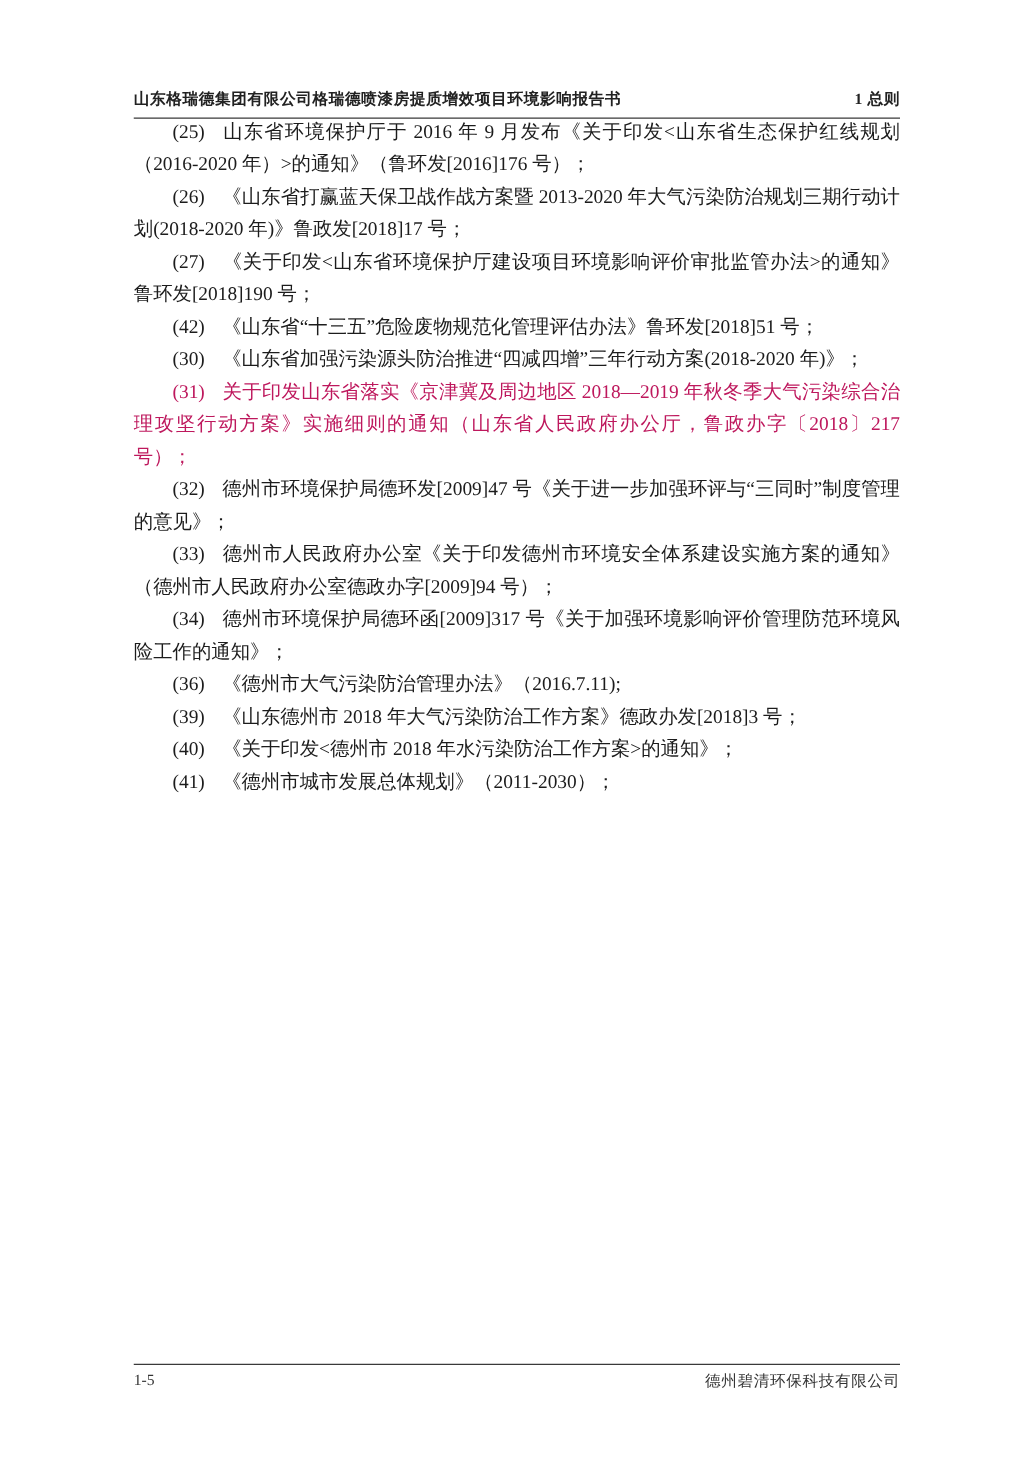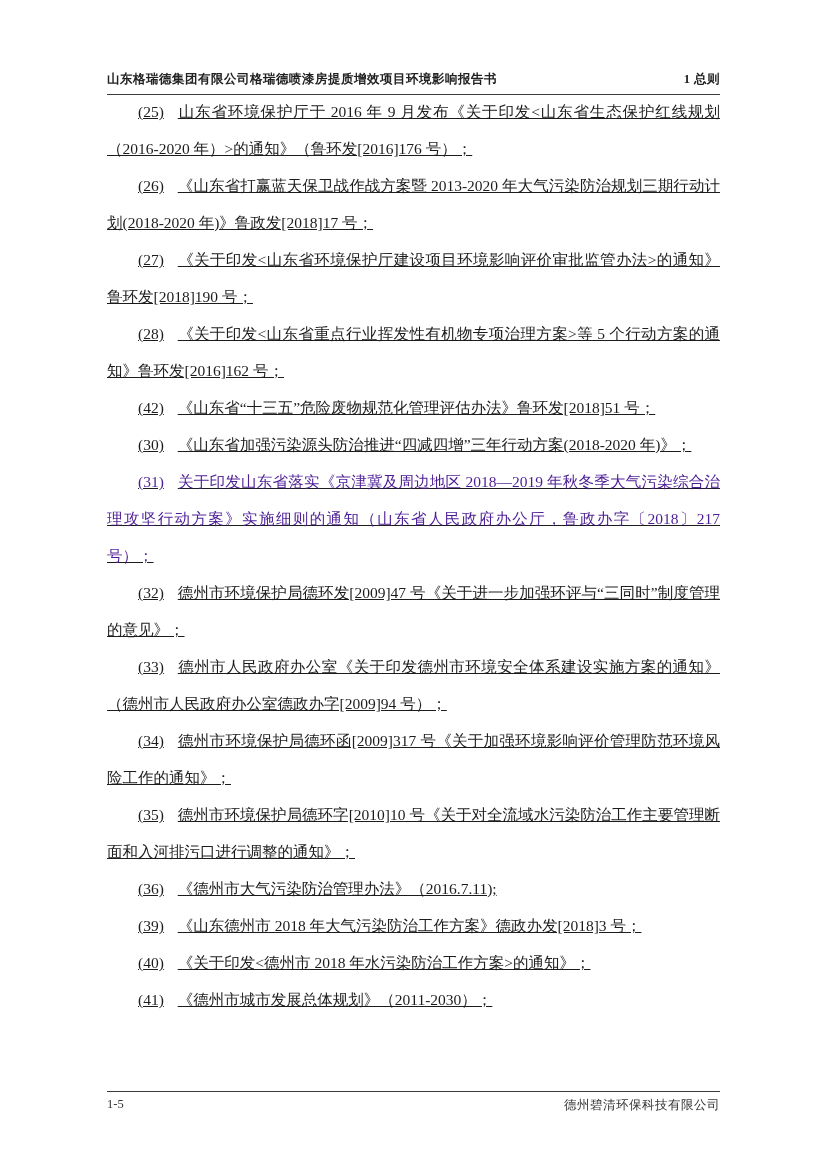--- a/index.html
+++ b/index.html
@@ -33,23 +33,22 @@
     color: #222222;
     margin-top: 24px;
   }
   
   .doc-body {
     position: absolute;
     left: 107px;
     width: 613px;
     top: 93px;
     font-size: 15.5px;
-    line-height: 37px;
+    line-height: 26px;
     text-align: justify;
-    text-decoration: underline;
   }
   .doc-body p.item {
     margin: 0;
     text-indent: 2em;
   }
   .doc-body .num {
     margin-right: 0.9em;
   }
   
   .footer {
@@ -83,28 +82,26 @@
 
   <div class="header">
     <span>山东格瑞德集团有限公司格瑞德喷漆房提质增效项目环境影响报告书</span>
     <span>1 总则</span>
   </div>
 
   <div class="doc-body">
       <p class="item"><span class="num">(25)</span><span>山东省环境保护厅于 2016 年 9 月发布《关于印发&lt;山东省生态保护红线规划（2016-2020 年）&gt;的通知》（鲁环发[2016]176 号）；</span></p>
       <p class="item"><span class="num">(26)</span><span>《山东省打赢蓝天保卫战作战方案暨 2013-2020 年大气污染防治规划三期行动计划(2018-2020 年)》鲁政发[2018]17 号；</span></p>
       <p class="item"><span class="num">(27)</span><span>《关于印发&lt;山东省环境保护厅建设项目环境影响评价审批监管办法&gt;的通知》鲁环发[2018]190 号；</span></p>
-      <p class="item"><span class="num">(28)</span><span>《关于印发&lt;山东省重点行业挥发性有机物专项治理方案&gt;等 5 个行动方案的通知》鲁环发[2016]162 号；</span></p>
       <p class="item"><span class="num">(42)</span><span>《山东省“十三五”危险废物规范化管理评估办法》鲁环发[2018]51 号；</span></p>
       <p class="item"><span class="num">(30)</span><span>《山东省加强污染源头防治推进“四减四增”三年行动方案(2018-2020 年)》；</span></p>
-      <p class="item" style="color: #4c1d95;"><span class="num">(31)</span><span>关于印发山东省落实《京津冀及周边地区 2018—2019 年秋冬季大气污染综合治理攻坚行动方案》实施细则的通知（山东省人民政府办公厅，鲁政办字〔2018〕217 号）；</span></p>
+      <p class="item" style="color: #be185d;"><span class="num">(31)</span><span>关于印发山东省落实《京津冀及周边地区 2018—2019 年秋冬季大气污染综合治理攻坚行动方案》实施细则的通知（山东省人民政府办公厅，鲁政办字〔2018〕217 号）；</span></p>
       <p class="item"><span class="num">(32)</span><span>德州市环境保护局德环发[2009]47 号《关于进一步加强环评与“三同时”制度管理的意见》；</span></p>
       <p class="item"><span class="num">(33)</span><span>德州市人民政府办公室《关于印发德州市环境安全体系建设实施方案的通知》（德州市人民政府办公室德政办字[2009]94 号）；</span></p>
       <p class="item"><span class="num">(34)</span><span>德州市环境保护局德环函[2009]317 号《关于加强环境影响评价管理防范环境风险工作的通知》；</span></p>
-      <p class="item"><span class="num">(35)</span><span>德州市环境保护局德环字[2010]10 号《关于对全流域水污染防治工作主要管理断面和入河排污口进行调整的通知》；</span></p>
       <p class="item"><span class="num">(36)</span><span>《德州市大气污染防治管理办法》（2016.7.11);</span></p>
       <p class="item"><span class="num">(39)</span><span>《山东德州市 2018 年大气污染防治工作方案》德政办发[2018]3 号；</span></p>
       <p class="item"><span class="num">(40)</span><span>《关于印发&lt;德州市 2018 年水污染防治工作方案&gt;的通知》；</span></p>
       <p class="item"><span class="num">(41)</span><span>《德州市城市发展总体规划》（2011-2030）；</span></p>
     </div>
 
   <div class="footer">
     <span class="page-num">1-5</span>
     <span class="company">德州碧清环保科技有限公司</span>
   </div>

